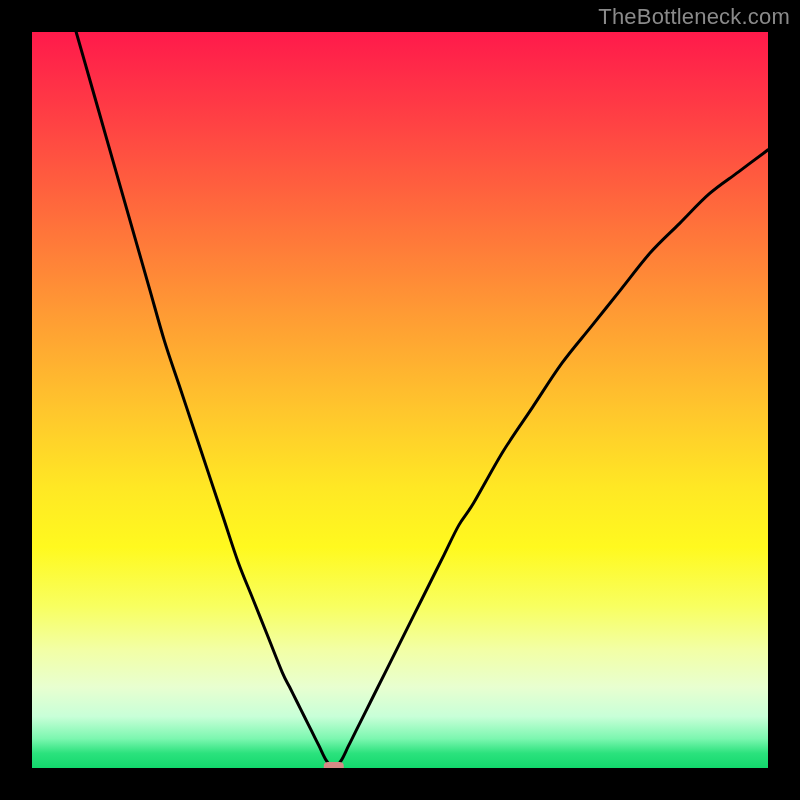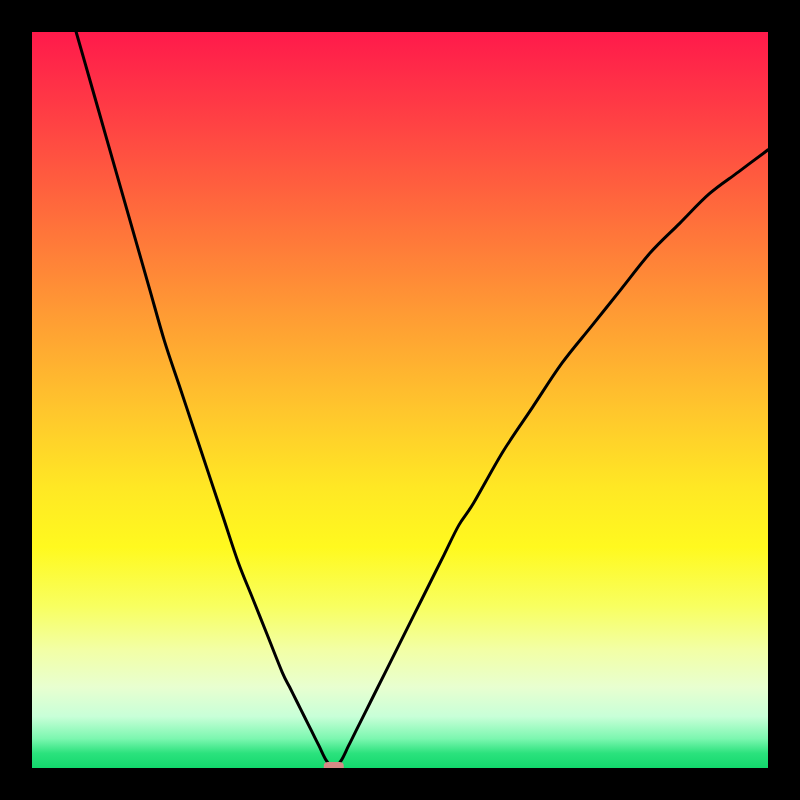--- a/index.html
+++ b/index.html
@@ -62,13 +62,14 @@
 </head>
 <body>
 
 <div class="frame">
   <div class="plot-area">
     <svg class="curve-svg" viewBox="0 0 736 736" preserveAspectRatio="none">
       <path id="curve-path" fill="none" stroke="#000" stroke-width="3" stroke-linejoin="round" stroke-linecap="round" d="M 44.16 0.00 C 46.61 8.59, 53.97 34.35, 58.88 51.52 C 63.79 68.69, 68.69 85.87, 73.60 103.04 C 78.51 120.21, 83.41 137.39, 88.32 154.56 C 93.23 171.73, 98.13 188.91, 103.04 206.08 C 107.95 223.25, 112.85 240.43, 117.76 257.60 C 122.67 274.77, 127.57 293.17, 132.48 309.12 C 137.39 325.07, 142.29 338.56, 147.20 353.28 C 152.11 368.00, 157.01 382.72, 161.92 397.44 C 166.83 412.16, 171.73 426.88, 176.64 441.60 C 181.55 456.32, 186.45 471.04, 191.36 485.76 C 196.27 500.48, 201.17 516.43, 206.08 529.92 C 210.99 543.41, 215.89 554.45, 220.80 566.72 C 225.71 578.99, 230.61 591.25, 235.52 603.52 C 240.43 615.79, 246.56 631.73, 250.24 640.32 C 253.92 648.91, 255.15 650.13, 257.60 655.04 C 260.05 659.95, 262.51 664.85, 264.96 669.76 C 267.41 674.67, 269.87 679.57, 272.32 684.48 C 274.77 689.39, 277.23 694.29, 279.68 699.20 C 282.13 704.11, 284.59 709.01, 287.04 713.92 C 289.49 718.83, 291.95 724.96, 294.40 728.64 C 296.85 732.32, 299.31 736.00, 301.76 736.00 C 304.21 736.00, 306.67 732.32, 309.12 728.64 C 311.57 724.96, 314.03 718.83, 316.48 713.92 C 318.93 709.01, 320.16 706.56, 323.84 699.20 C 327.52 691.84, 333.65 679.57, 338.56 669.76 C 343.47 659.95, 348.37 650.13, 353.28 640.32 C 358.19 630.51, 363.09 620.69, 368.00 610.88 C 372.91 601.07, 377.81 591.25, 382.72 581.44 C 387.63 571.63, 392.53 561.81, 397.44 552.00 C 402.35 542.19, 407.25 532.37, 412.16 522.56 C 417.07 512.75, 421.97 501.71, 426.88 493.12 C 431.79 484.53, 434.24 483.31, 441.60 471.04 C 448.96 458.77, 461.23 435.47, 471.04 419.52 C 480.85 403.57, 490.67 390.08, 500.48 375.36 C 510.29 360.64, 520.11 344.69, 529.92 331.20 C 539.73 317.71, 549.55 306.67, 559.36 294.40 C 569.17 282.13, 578.99 269.87, 588.80 257.60 C 598.61 245.33, 608.43 231.84, 618.24 220.80 C 628.05 209.76, 637.87 201.17, 647.68 191.36 C 657.49 181.55, 667.31 170.51, 677.12 161.92 C 686.93 153.33, 696.75 147.20, 706.56 139.84 C 716.37 132.48, 731.09 121.44, 736.00 117.76"></path>
       <rect id="min-marker" rx="4" ry="4" height="10" width="20" fill="#d68a86" x="291.76" y="730.00"></rect>
     </svg>
   </div>
+  <div class="watermark">TheBottleneck.com</div>
 </div>
 
 </body></html>

